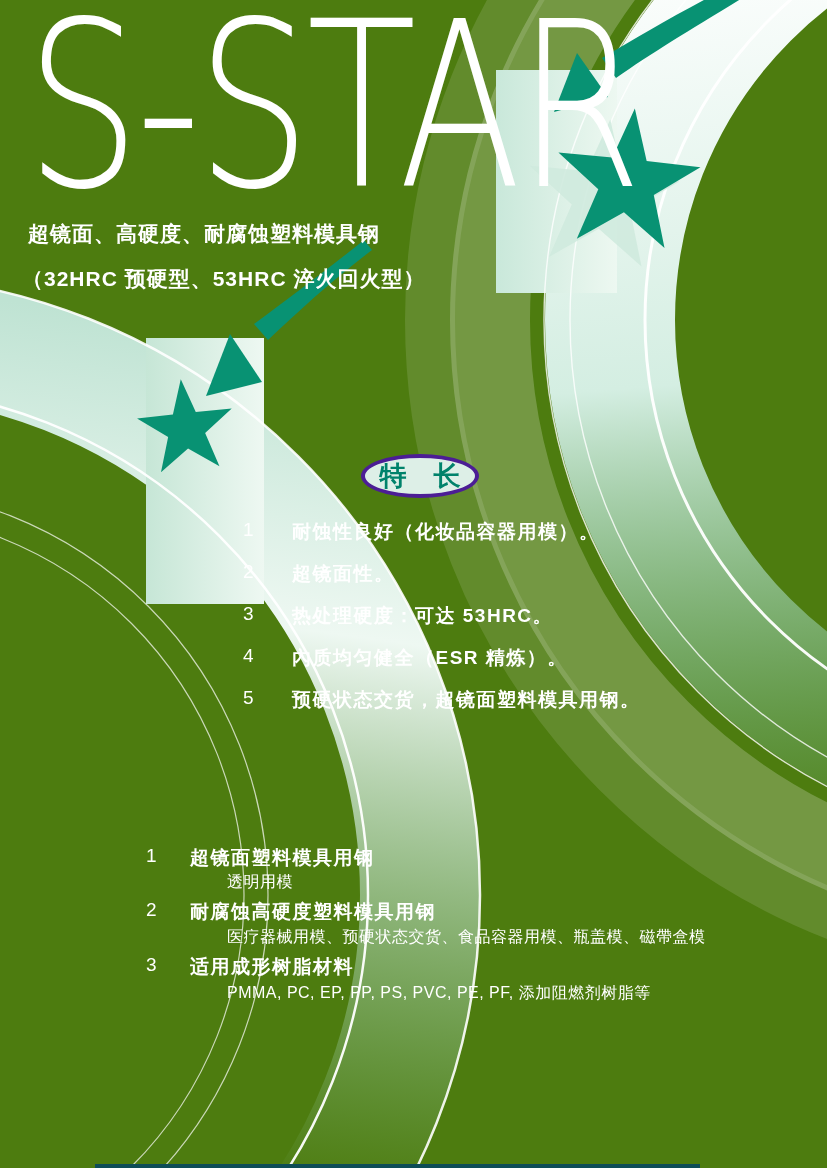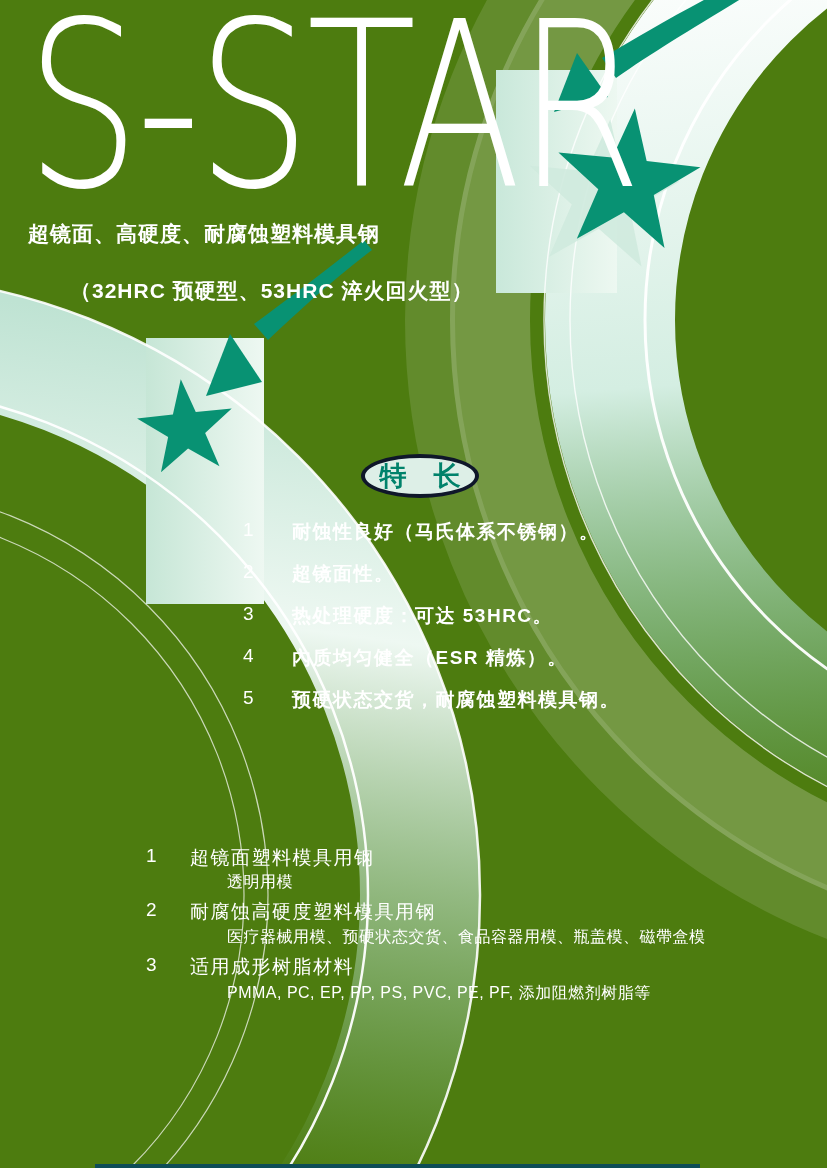--- a/index.html
+++ b/index.html
@@ -12,36 +12,36 @@
   .title{
     position:absolute;left:26px;top:-8px;margin:0;
     font-size:230px;line-height:1;font-weight:200;
     font-family:"DejaVu Sans ExtraLight","DejaVu Sans",sans-serif;
     color:#ffffff;letter-spacing:-5px;white-space:nowrap;
     transform:scaleX(0.78);transform-origin:left top;
   }
   .sub{position:absolute;color:#ffffff;font-weight:bold;font-size:21px;
        letter-spacing:1px;white-space:nowrap;}
   .sub1{left:28px;top:220px;}
-  .sub2{left:22px;top:277px;margin-left:48px;}
+  .sub2{left:22px;top:265px;}
   .badge{
     position:absolute;left:361px;width:118px;height:44px;box-sizing:border-box;
-    border:4px solid #0f172a;border-radius:50%;
+    border:4px solid #4c1d95;border-radius:50%;
     background:#ddefe7;color:#00826b;
     font-weight:bold;font-size:27px;
     display:flex;align-items:center;justify-content:center;
   }
   .badge-f{top:454px;}
   .badge-u{top:766px;}
   .row{position:absolute;left:0;top:0;width:827px;height:0;color:#ffffff;}
   .num{position:absolute;left:243px;top:0;font-size:19px;font-weight:normal;}
   .ftext{position:absolute;left:292px;top:0;font-size:19px;font-weight:bold;
          letter-spacing:1.5px;white-space:nowrap;}
   .unum{position:absolute;left:146px;top:0;font-size:19px;}
-  .uhead{position:absolute;left:190px;top:0;font-size:19px;font-weight:normal;
+  .uhead{position:absolute;left:190px;top:0;font-size:19px;font-weight:bold;
          letter-spacing:1.5px;white-space:nowrap;}
   .udetail{position:absolute;left:227px;top:0;font-size:16px;font-weight:normal;
          letter-spacing:0.5px;white-space:nowrap;}
   .footer-rule{position:absolute;left:95px;bottom:0;width:605px;height:4px;
          background:#0e4d57;}
 </style>
 </head>
 <body>
 
 <div class="page">
@@ -107,37 +107,37 @@
   </svg>
 
   <h1 class="title">S-STAR</h1>
   <div class="sub sub1">超镜面、高硬度、耐腐蚀塑料模具钢</div>
   <div class="sub sub2">（32HRC 预硬型、53HRC 淬火回火型）</div>
 
   <div class="badge badge-f">特　长</div>
 
   <div class="row" style="top:519px">
     <span class="num">1</span>
-    <span class="ftext">耐蚀性良好（马氏体系不锈钢）。</span>
+    <span class="ftext">耐蚀性良好（化妆品容器用模）。</span>
   </div>
   <div class="row" style="top:561px">
     <span class="num">2</span>
     <span class="ftext">超镜面性。</span>
   </div>
   <div class="row" style="top:603px">
     <span class="num">3</span>
     <span class="ftext">热处理硬度：可达 53HRC。</span>
   </div>
   <div class="row" style="top:645px">
     <span class="num">4</span>
     <span class="ftext">內质均匀健全（ESR 精炼）。</span>
   </div>
   <div class="row" style="top:687px">
     <span class="num">5</span>
-    <span class="ftext">预硬状态交货，耐腐蚀塑料模具钢。</span>
+    <span class="ftext">预硬状态交货，超镜面塑料模具用钢。</span>
   </div>
 
 
   <div class="row" style="top:845px">
     <span class="unum">1</span>
     <span class="uhead">超镜面塑料模具用钢</span>
   </div>
   <div class="row" style="top:872px">
     <span class="udetail">透明用模</span>
   </div>

